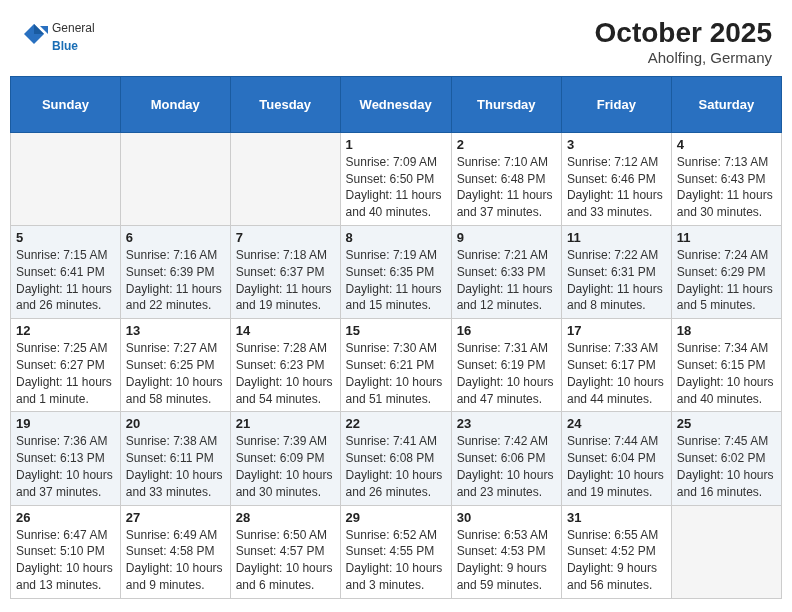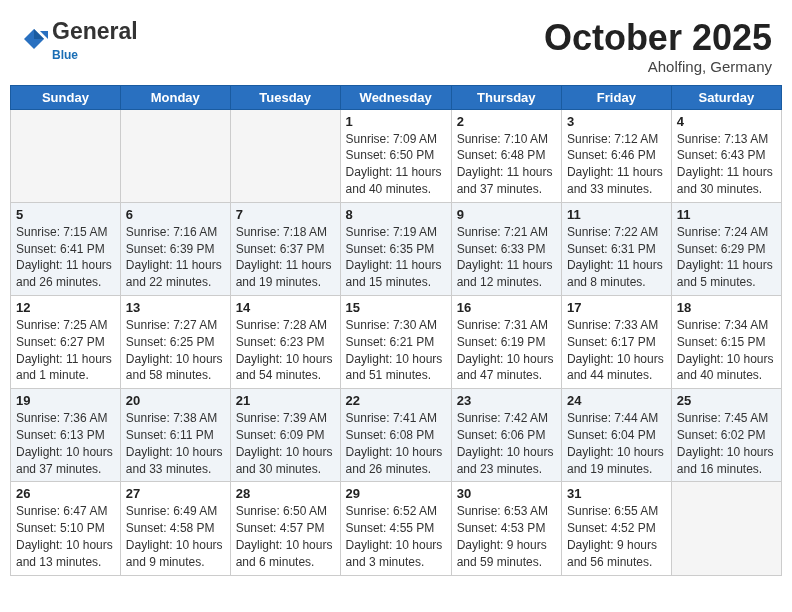--- a/index.html
+++ b/index.html
@@ -16,55 +16,55 @@
       align-items: flex-start;
       margin-bottom: 6px;
       padding: 8px 10px 4px 10px;
     }
     .logo {
       display: flex;
       align-items: center;
       gap: 4px;
     }
     .logo-text-general {
-      font-size: 23px;
-      font-weight: bold;
+      font-size: 12px;
+      font-weight: normal;
       color: #333;
     }
     .logo-text-blue {
       font-size: 12px;
       font-weight: bold;
       color: #1a6eb5;
     }
     .title-area {
       text-align: right;
     }
     .month-title {
-      font-size: 36px;
+      font-size: 28px;
       font-weight: bold;
       color: #222;
       line-height: 1.1;
     }
     .location {
       font-size: 15px;
       color: #444;
       text-align: right;
     }
     .calendar {
       width: 100%;
       border-collapse: collapse;
       border: 1px solid #ccc;
     }
     .calendar th {
       background-color: #2970c0;
       color: #fff;
       font-size: 13px;
       font-weight: bold;
       text-align: center;
-      padding: 4px 3px;
+      padding: 20px 3px;
       border: 1px solid #1a5ba0;
     }
     .calendar td {
       vertical-align: top;
       border: 1px solid #ccc;
       padding: 4px 5px;
       width: 113px;
       min-height: 80px;
       background: #fff;
       font-size: 11px;

